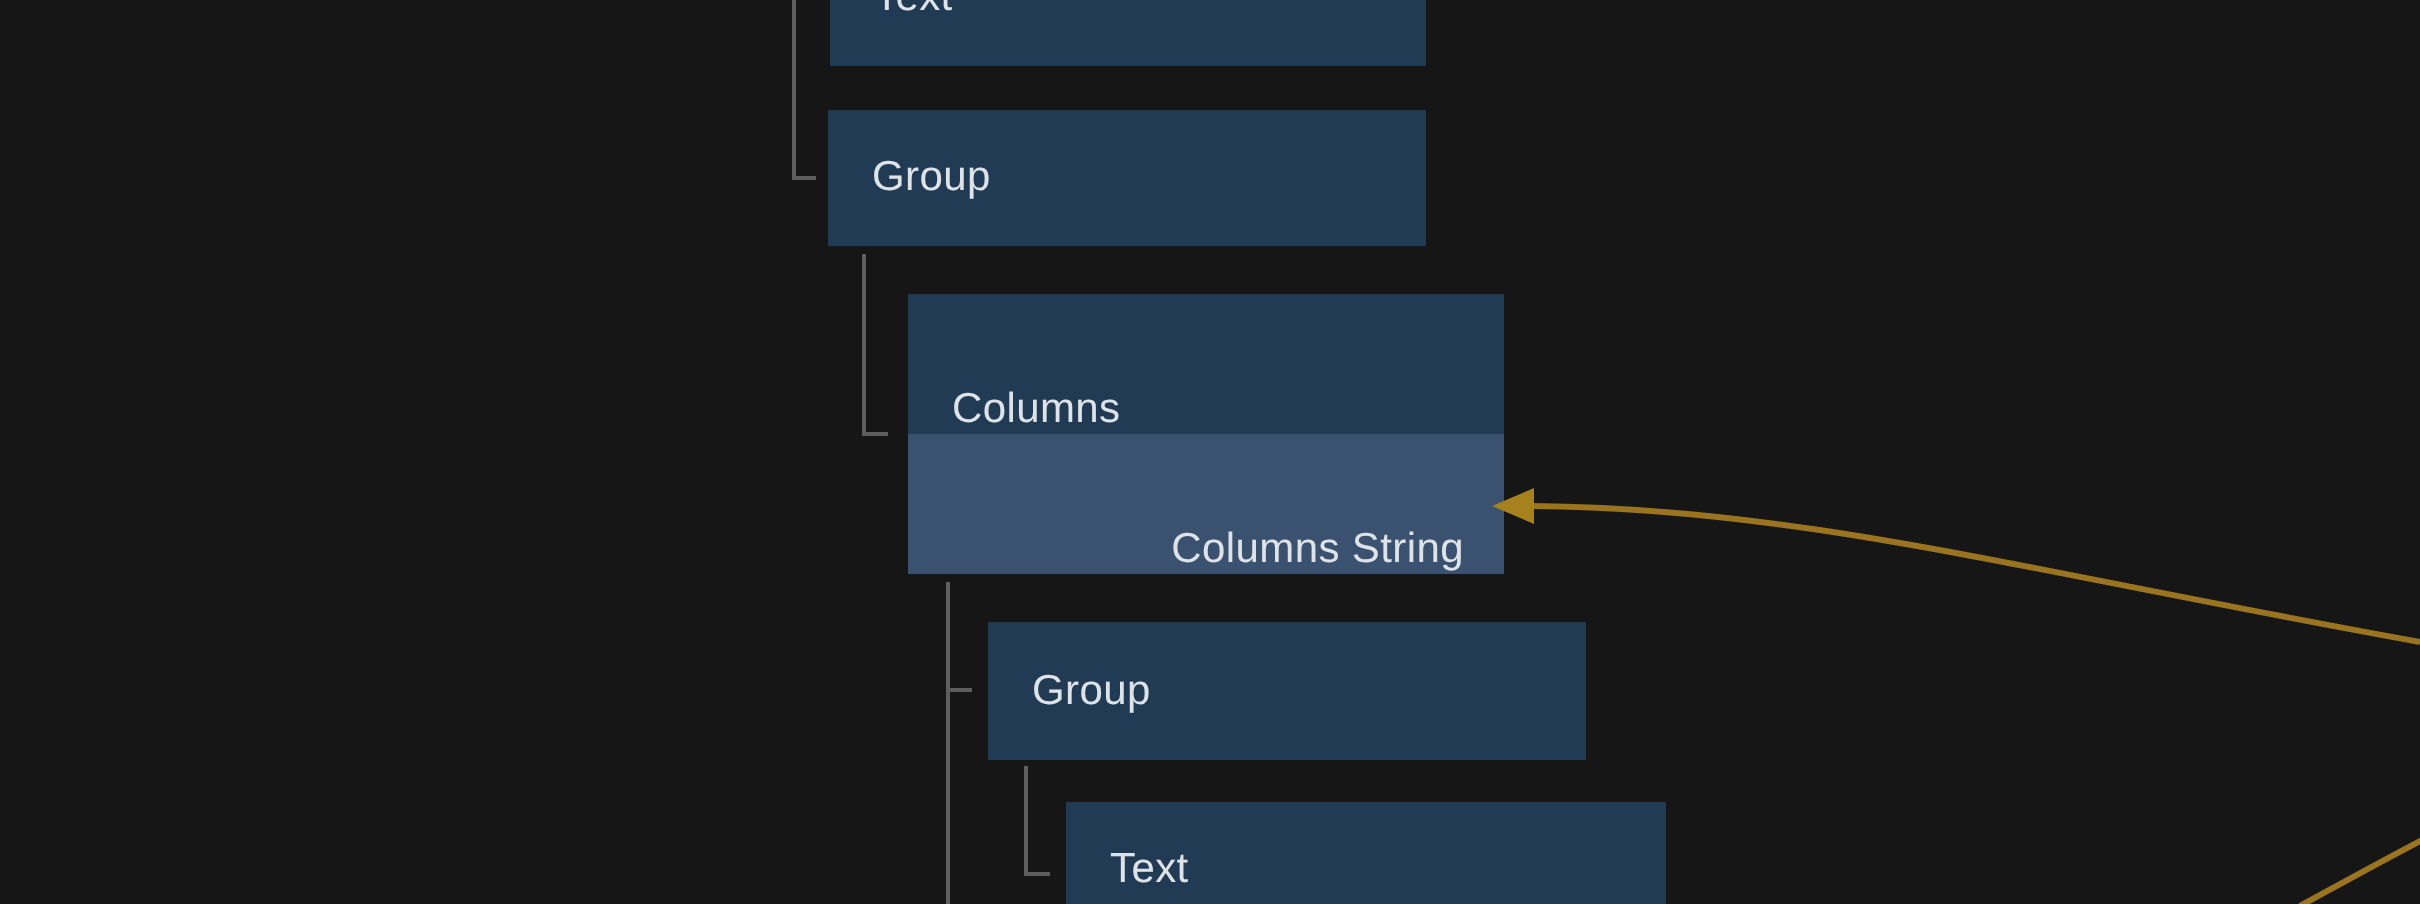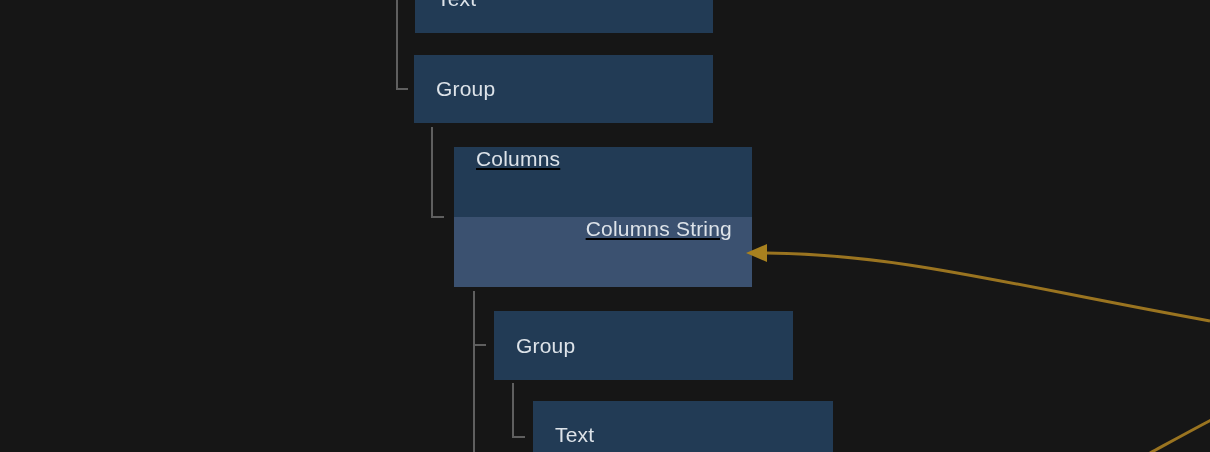--- a/index.html
+++ b/index.html
@@ -30,23 +30,22 @@
   .node-label {
     color: var(--node-text);
     font-size: 21px;
     letter-spacing: 0.2px;
     white-space: nowrap;
   }
   .pad-left { padding-left: 22px; }
   .node-stack { position: absolute; display: flex; flex-direction: column; }
   .node-row {
     display: flex;
-    align-items: flex-start;
+    align-items: flex-end;
     box-sizing: border-box;
-    text-decoration: underline;
   }
   .node-header { background: var(--node-fill); height: 70px; }
   .node-port {
     background: var(--port-fill);
     height: 70px;
     justify-content: flex-end;
     padding-right: 20px;
   }
   
   .n-text-top    { left: 415px; top: -36px; width: 298px; height: 69px; }

